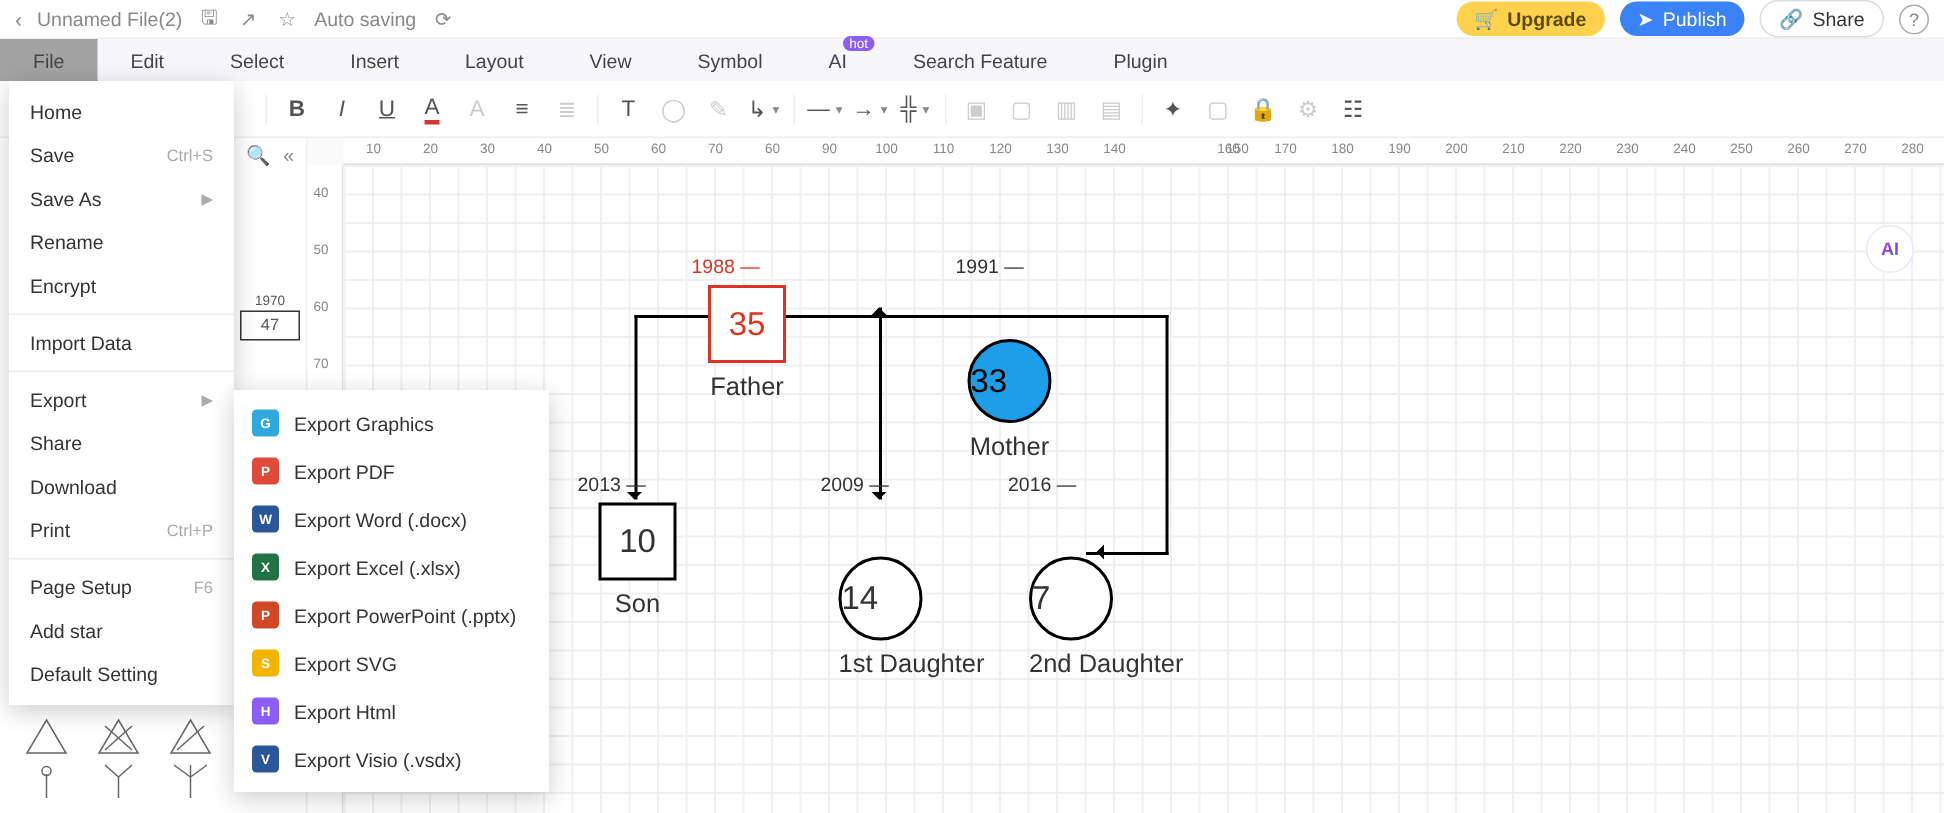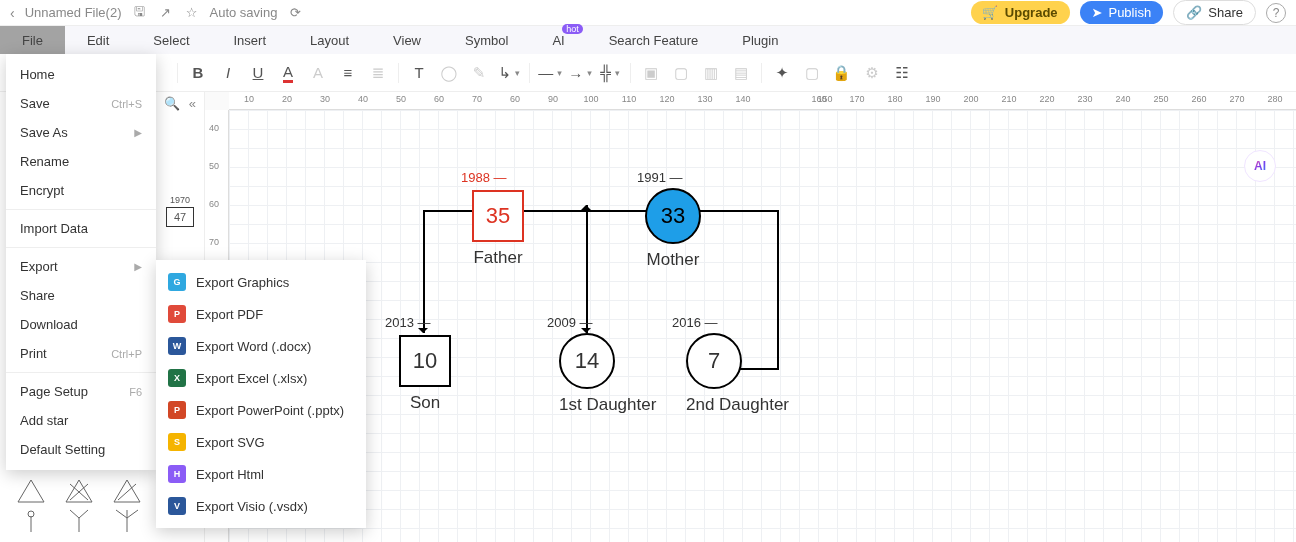--- a/index.html
+++ b/index.html
@@ -29,21 +29,21 @@
 .tb-num { width:30px; text-align:left; }
 .tb-caret { font-size:9px; color:#888; margin-left:4px;}
 .tb-btn { width:28px; height:28px; display:flex; align-items:center; justify-content:center; color:#555; cursor:pointer; font-size:15px; border-radius:3px;}
 .tb-btn.disabled { color:#ccc; }
 .tb-sep { width:1px; height:20px; background:#eee; margin:0 4px;}
 
 
 .sidebar { position:absolute; left:0; top:92px; width:205px; height:450px; background:#fff; border-right:1px solid #eee;}
 .sidebar-top { display:flex; align-items:center; justify-content:flex-end; gap:8px; padding:4px 8px; }
 .shape-preview { position:absolute; left:160px; top:195px; width:40px; text-align:center; font-size:9px; color:#555;}
-.shape-preview .box { border:1px solid #333; width:28px; height:20px; margin:2px auto; display:flex; align-items:center; justify-content:center; font-size:11px;}
+.shape-preview .box { border:1px solid #333; width:40px; height:20px; margin:2px auto; display:flex; align-items:center; justify-content:center; font-size:11px;}
 .mini-symbols { position:absolute; left:16px; top:478px; display:flex; gap:18px;}
 .mini-symbols2 { position:absolute; left:16px; top:508px; display:flex; gap:18px;}
 
 
 .dropdown { position:absolute; left:6px; top:54px; width:150px; background:#fff; box-shadow:0 4px 16px rgba(0,0,0,.2); z-index:20; padding:6px 0; font-size:13px;}
 .dd-item { padding:7px 14px; display:flex; justify-content:space-between; align-items:center; cursor:pointer; color:#333;}
 .dd-sep { height:1px; background:#eee; margin:4px 0;}
 .dd-short { color:#aaa; font-size:11px;}
 .dd-arrow { color:#aaa; font-size:10px;}
 
@@ -60,21 +60,21 @@
 .ruler-v span { position:absolute; left:4px; transform:translateY(-50%);}
 .canvas { position:absolute; left:24px; top:18px; right:0; bottom:0; background:#fff;
   background-image: linear-gradient(#eef0f3 1px, transparent 1px), linear-gradient(90deg, #eef0f3 1px, transparent 1px);
   background-size: 19px 19px;
 }
 
 
 .node { position:absolute; text-align:center;}
 .sq { width:52px; height:52px; border:2px solid #000; display:flex; align-items:center; justify-content:center; font-size:22px; background:#fff;}
 .sq.sel { border-color:#d32; color:#d32;}
-.ci { width:56px; height:56px; border:2px solid #000; border-radius:50%; display:flex; align-items:center; justify-content:center; font-size:22px; background:#fff;}
+.ci { width:56px; height:56px; border:2px solid #000; border-radius:50%; display:flex; align-items:center; justify-content:flex-start; font-size:22px; background:#fff;margin-top:38px;}
 .ci.blue { background:#1e9ee8; color:#000; }
 .lab { font-size:17px; color:#333; margin-top:6px; display:block;}
 .yr { position:absolute; font-size:13px; color:#333; white-space:nowrap;}
 .yr.red { color:#d32;}
 .conn { position:absolute; background:#000;}
 .ai-badge { position:absolute; right:20px; top:40px; width:32px; height:32px; border-radius:50%; background:#fff; border:1px solid #f0e5ff; display:flex; align-items:center; justify-content:center; font-weight:bold; font-size:12px;}
 .ai-badge span { background: linear-gradient(135deg,#ff5fa2,#7c3aed,#3b82f6); -webkit-background-clip:text; background-clip:text; color:transparent;}
 </style>
 </head>
 <body>

